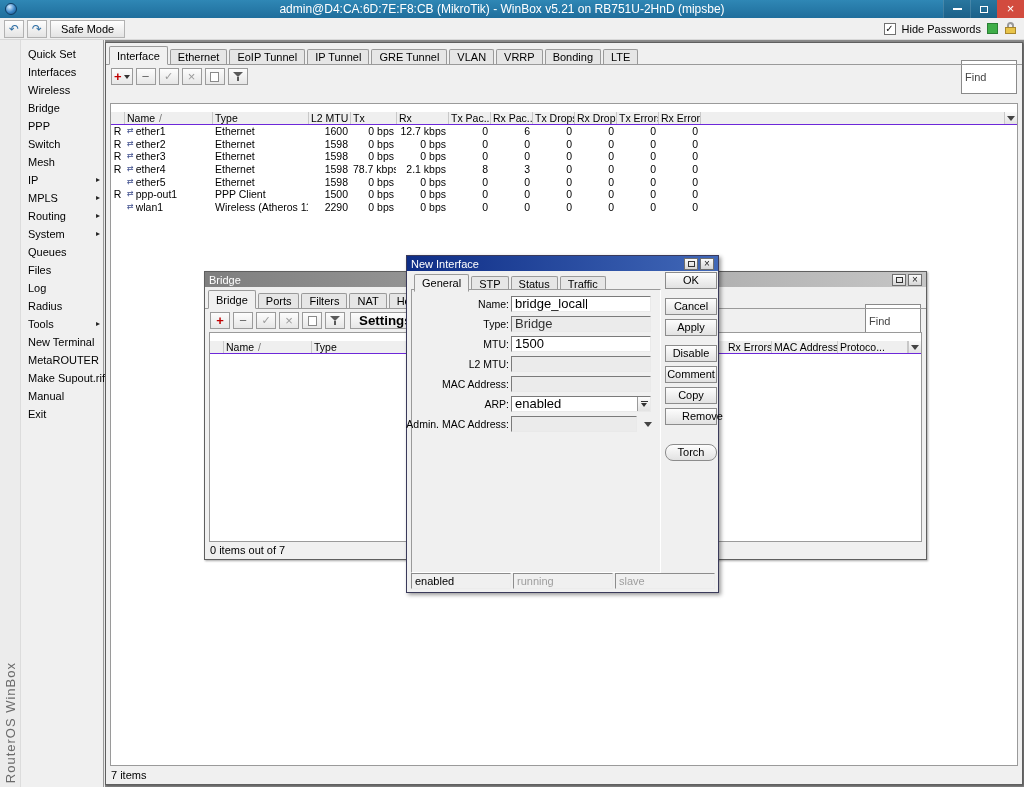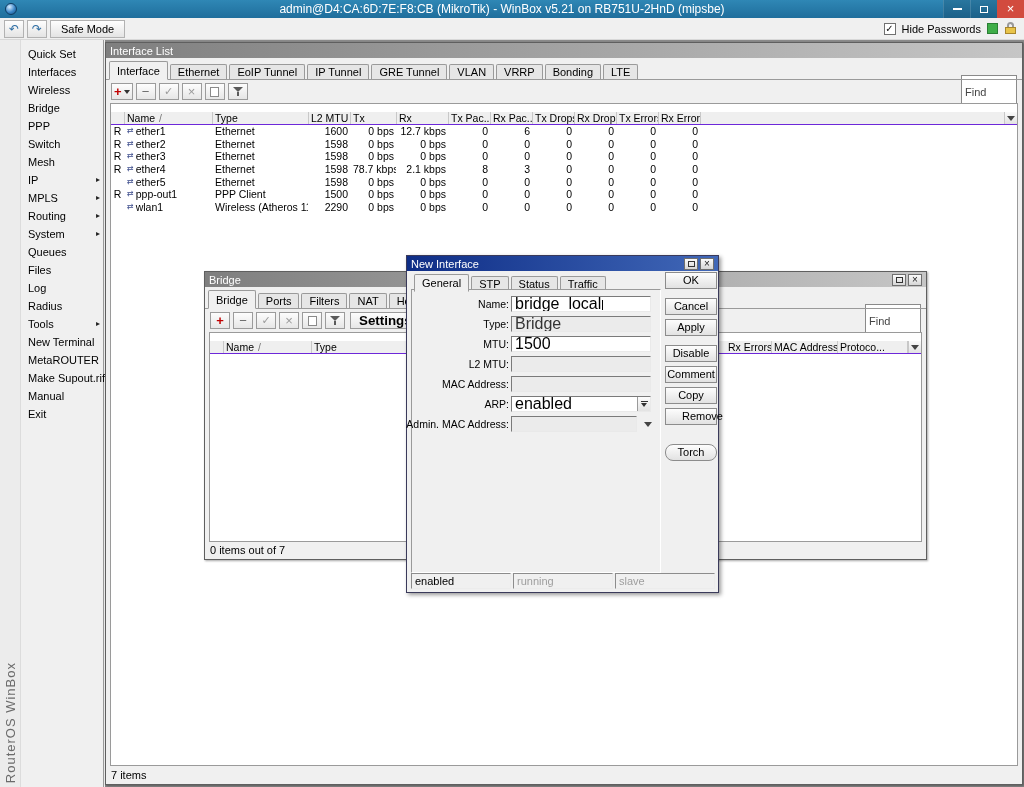--- a/index.html
+++ b/index.html
@@ -104,21 +104,21 @@
   
   .win-iface{left:0;top:2px;width:918px;height:743px;}
   .win-bridge{left:99px;top:231px;width:723px;height:289px;}
 
   
   .dlg{position:absolute;left:301px;top:215px;width:313px;height:338px;background:#f0f0f0;border:1px solid #3a3a5a;box-shadow:2px 2px 4px rgba(0,0,0,0.4);}
   .dlg-tabs{position:absolute;left:4px;top:16px;height:18px;display:flex;align-items:flex-end;}
   .dlg-tabs .tab.sel{height:18px;line-height:17px;}
   .dlg-panel{position:absolute;left:4px;top:33px;width:250px;height:284px;border:1px solid;border-color:#9a9a9a #ffffff #ffffff #9a9a9a;background:#f0f0f0;}
   .flabel{position:absolute;right:209px;white-space:nowrap;font-size:10.5px;line-height:16px;color:#000;}
-  .fld{position:absolute;left:104px;height:16px;border:1px solid;border-color:#7a7a7a #e9e9e9 #e9e9e9 #7a7a7a;background:#fff;font-size:16px;line-height:14px;padding:0 3px;overflow:hidden;white-space:nowrap;}
+  .fld{position:absolute;left:104px;height:16px;border:1px solid;border-color:#7a7a7a #e9e9e9 #e9e9e9 #7a7a7a;background:#fff;font-size:13px;line-height:14px;padding:0 3px;overflow:hidden;white-space:nowrap;}
   .fld.dis{background:#ebebeb;color:#333;}
   .caret{display:inline-block;width:1px;height:10px;background:#000;vertical-align:-1px;margin-left:1px;}
   .combo-btn{position:absolute;right:0;top:0;bottom:0;width:13px;border-left:1px solid #9a9a9a;background:linear-gradient(#fcfcfc,#e3e3e3);display:flex;flex-direction:column;align-items:center;justify-content:center;cursor:pointer;}
   .combo-btn .cbar{width:7px;height:1px;background:#333;margin-bottom:1px;}
   .combo-btn .ctri{width:0;height:0;border-left:3px solid transparent;border-right:3px solid transparent;border-top:4px solid #333;}
   .out-dd{position:absolute;width:0;height:0;border-left:4px solid transparent;border-right:4px solid transparent;border-top:5px solid #444;cursor:pointer;}
   .dbtn{position:absolute;left:258px;width:52px;height:17px;border:1px solid #8c8c8c;background:linear-gradient(#fdfdfd,#e2e2e2);font-size:11px;text-align:center;line-height:15px;cursor:pointer;}
   .dlg-status{position:absolute;left:4px;bottom:3px;height:16px;display:flex;gap:2px;}
   .dstat{width:100px;border:1px solid;border-color:#8c8c8c #ececec #ececec #8c8c8c;background:#f0f0f0;font-size:11px;line-height:14px;padding:0 3px;overflow:hidden;}
   .dstat.off{color:#9e9e9e;}
@@ -271,23 +271,20 @@
 
     <div class="side-item">
       <span>Exit</span>
       <span class="arr"></span>
     </div>
   </div>
 
 <div class="client">
 
   <section class="win win-iface">
-    <div class="win-title gray">
-      <span>Interface List</span>
-    </div>
     <div class="tabs line">
       <span class="tab sel">Interface</span>
       <span class="tab">Ethernet</span>
       <span class="tab">EoIP Tunnel</span>
       <span class="tab">IP Tunnel</span>
       <span class="tab">GRE Tunnel</span>
       <span class="tab">VLAN</span>
       <span class="tab">VRRP</span>
       <span class="tab">Bonding</span>
       <span class="tab">LTE</span>

